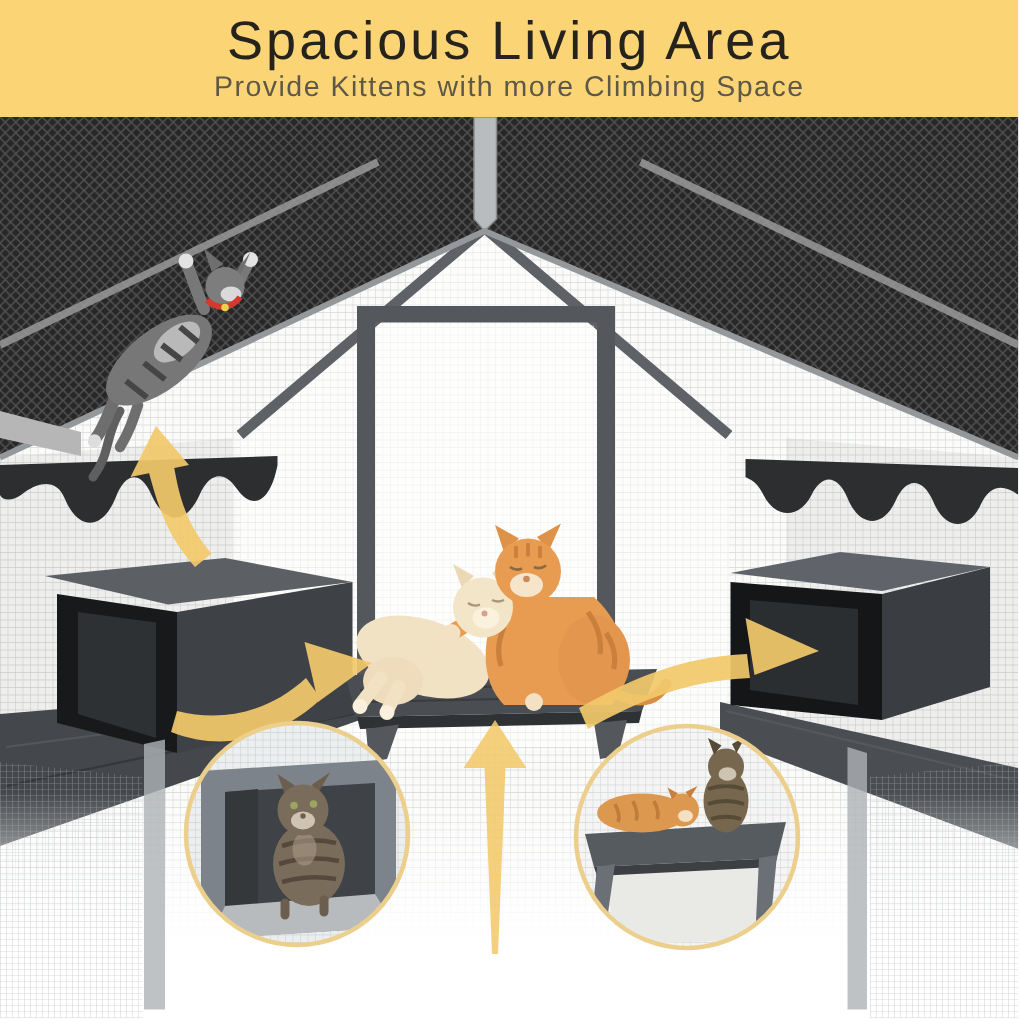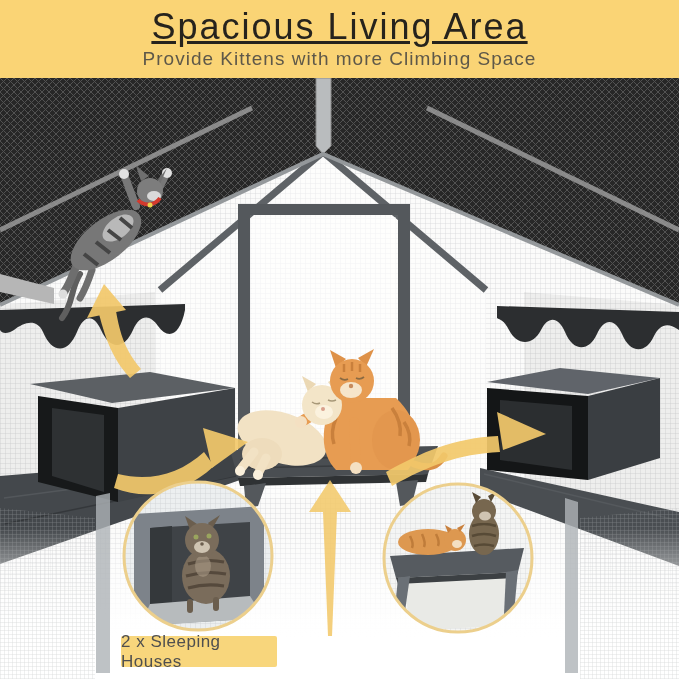--- a/index.html
+++ b/index.html
@@ -1,20 +1,20 @@
 <!DOCTYPE html>
 <html><head>
 <meta charset="utf-8">
 <style>
   html,body{margin:0;padding:0;background:#fff;}
   .stage{position:relative;width:679px;height:679px;overflow:hidden;background:#fff;
          font-family:"Liberation Sans",sans-serif;}
   .banner{position:absolute;top:0;left:0;width:679px;height:78px;background:#FAD475;text-align:center;}
   .banner h1{margin:7px 0 1px;font-size:36px;line-height:40px;font-weight:400;
-             letter-spacing:2px;color:#26231D;text-decoration:underline;}
+             letter-spacing:2px;color:#26231D;}
   .banner p{margin:0;font-size:19px;line-height:21px;font-weight:400;letter-spacing:1px;color:#5E5849;}
   .scene{position:absolute;top:78px;left:0;width:679px;height:601px;}
   .callout{position:absolute;height:31px;background:#F8D67C;color:#4F4F4F;font-size:17px;
            letter-spacing:.5px;display:flex;align-items:center;justify-content:center;border-radius:2px;}
   .callout.left{left:121px;top:636px;width:156px;}
   .callout.right{left:382px;top:636px;width:128px;}
 </style>
 </head>
 <body>
 
@@ -237,17 +237,14 @@
         <path d="M472 448 q12 -4 24 0 M472 458 q12 -4 24 0 M474 468 q10 -3 20 0" fill="none" stroke="#574A36" stroke-width="2.5"></path>
         <circle cx="484" cy="433" r="12" fill="#77674F"></circle>
         <path d="M476 425 L472 414 L481 419 Z" fill="#574A36"></path>
         <path d="M491 424 L497 413 L488 418 Z" fill="#574A36"></path>
         <ellipse cx="485" cy="438" rx="6" ry="4.5" fill="#CFC4B2"></ellipse>
       </g>
       <circle cx="458" cy="480" r="74" fill="none" stroke="#ECCF8C" stroke-width="3"></circle>
     </g>
   </svg>
 
-  <div class="callout left">
-    <span>2 x Sleeping Houses</span>
-  </div>
 
 </div>
 
 </body></html>

